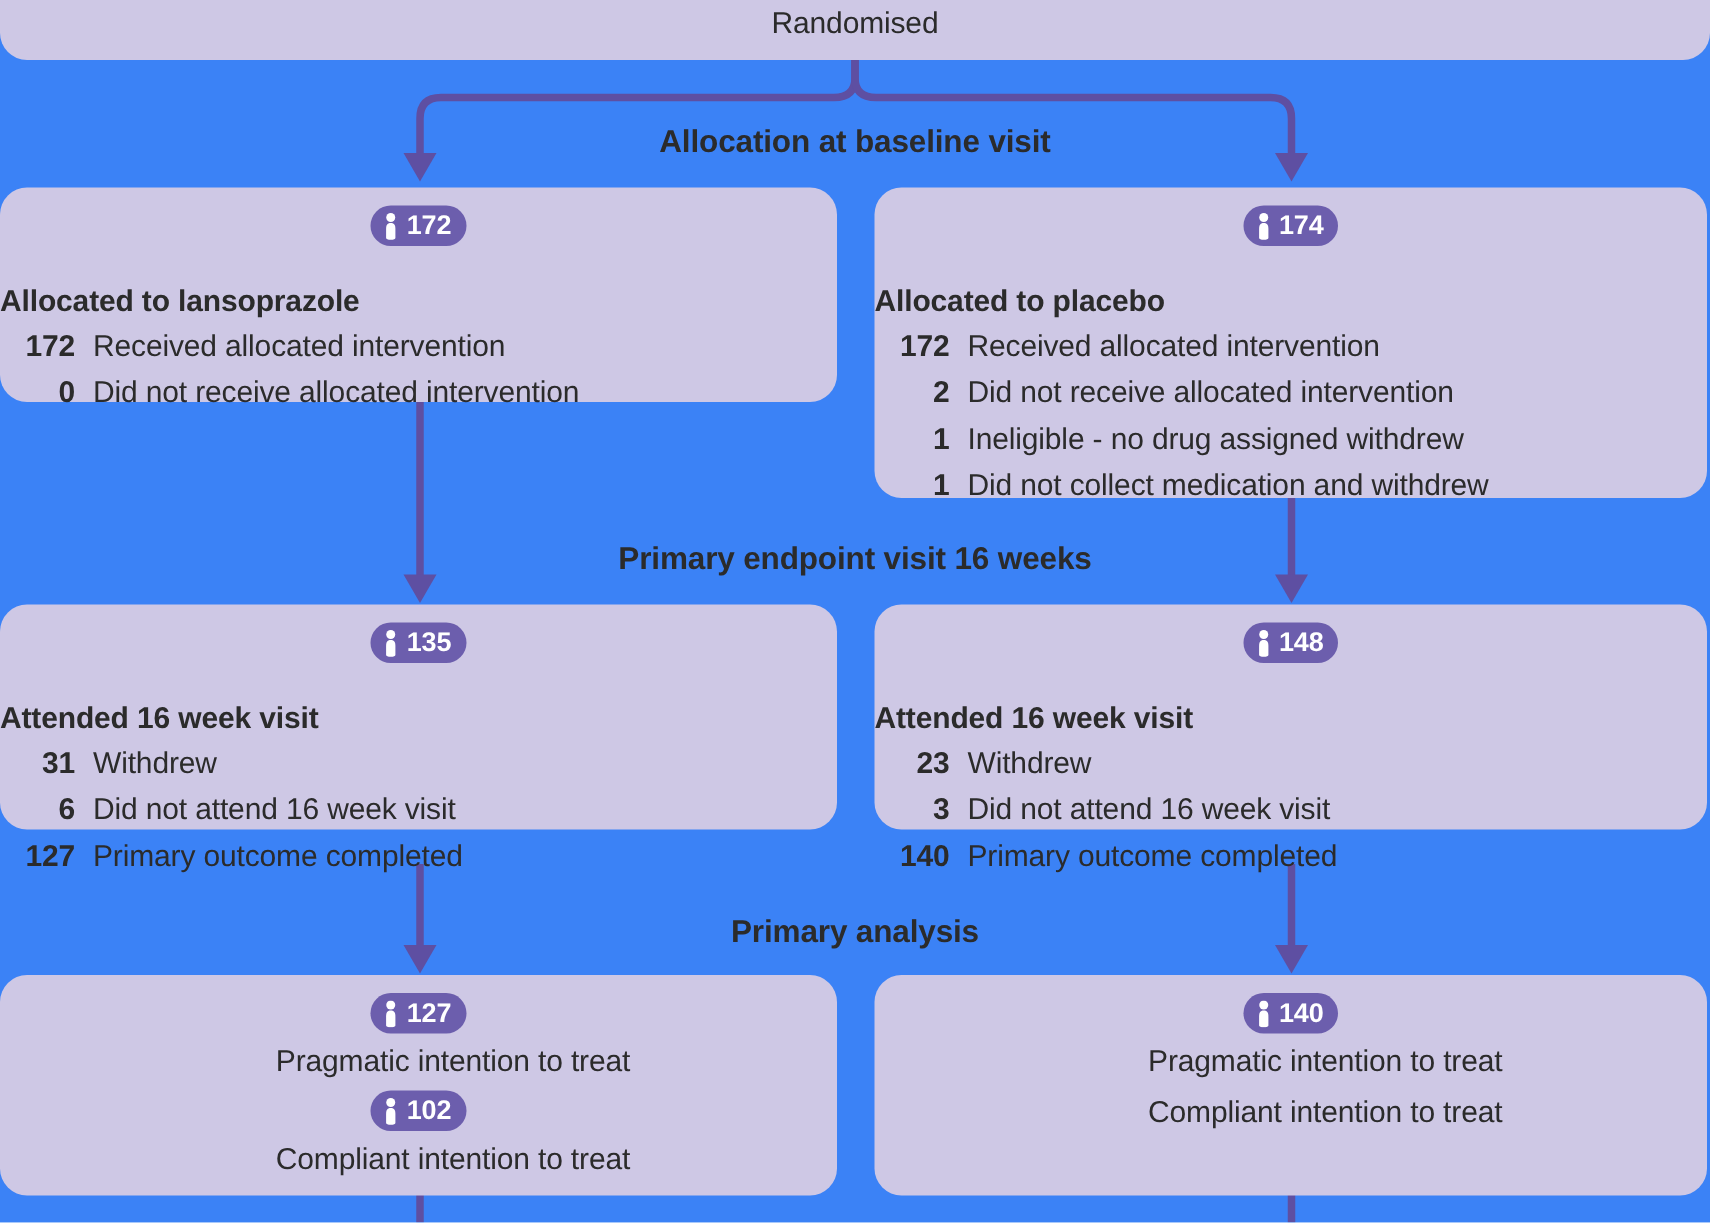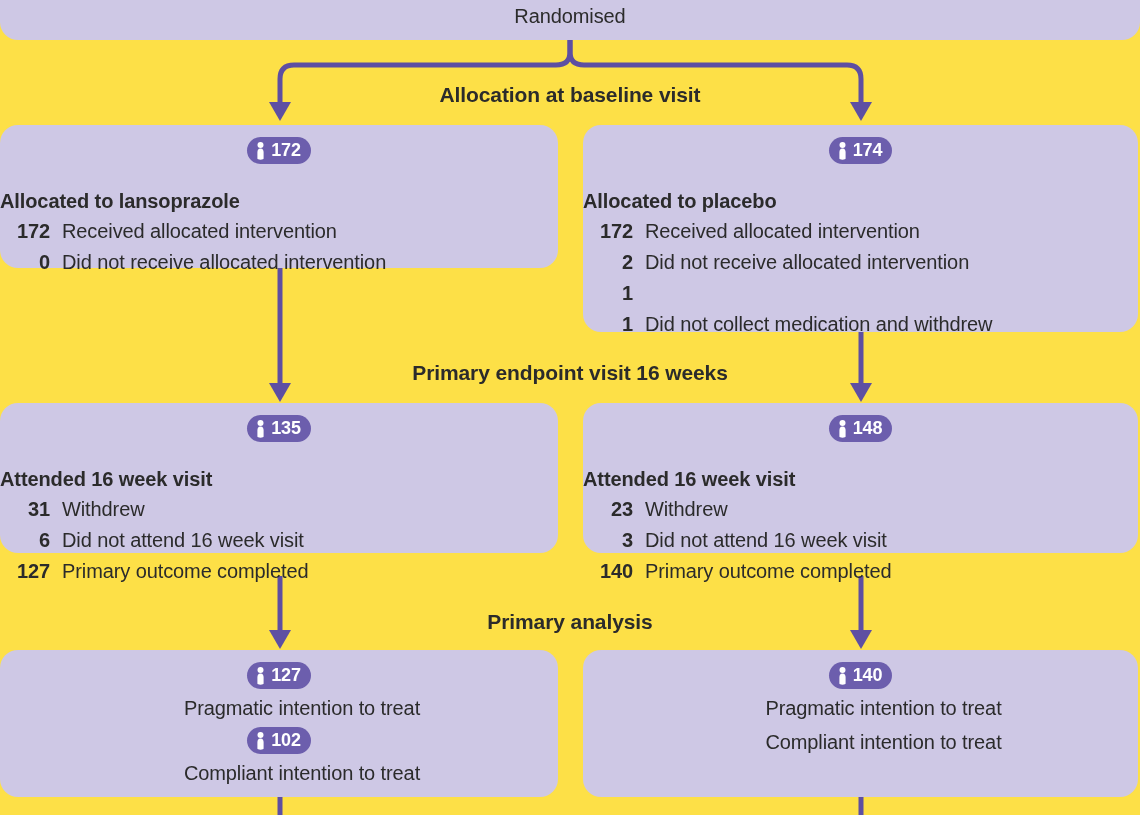--- a/index.html
+++ b/index.html
@@ -1,17 +1,17 @@
 <!DOCTYPE html>
 <html style="--box-bg: #cec8e5; --badge-bg: #6c5ead; --line: #5e4fa2; --text: #2b2b2b;"><head>
 <meta charset="utf-8">
 <style>
   html,body{margin:0;padding:0;background:#fff;}
   .canvas{
-    position:relative;width:1140px;height:815px;overflow:hidden;background:#fde047;
+    position:relative;width:1140px;height:815px;overflow:hidden;background:#3b82f6;
     font-family:"Liberation Sans",sans-serif;color:var(--text,#2b2b2b);
     letter-spacing:-0.1px;
   }
   .arrows{position:absolute;left:0;top:0;z-index:1;}
   .box{
     position:absolute;background:var(--box-bg,#cec8e5);border-radius:18px;
     box-sizing:border-box;z-index:2;
   }
   .box-randomised{
     left:0;width:1140px;top:-30px;height:70px;
@@ -121,20 +121,21 @@
       <div class="stat">
         <span class="n">172</span>
         <span class="t">Received allocated intervention</span>
       </div>
       <div class="stat">
         <span class="n">2</span>
         <span class="t">Did not receive allocated intervention</span>
       </div>
       <div class="stat">
         <span class="n">1</span>
+        <span class="t">Ineligible - no drug assigned withdrew</span>
       </div>
       <div class="stat">
         <span class="n">1</span>
         <span class="t">Did not collect medication and withdrew</span>
       </div>
     </div>
   </div>
 
   <div class="box col-l row2">
     <div class="badge-line">

